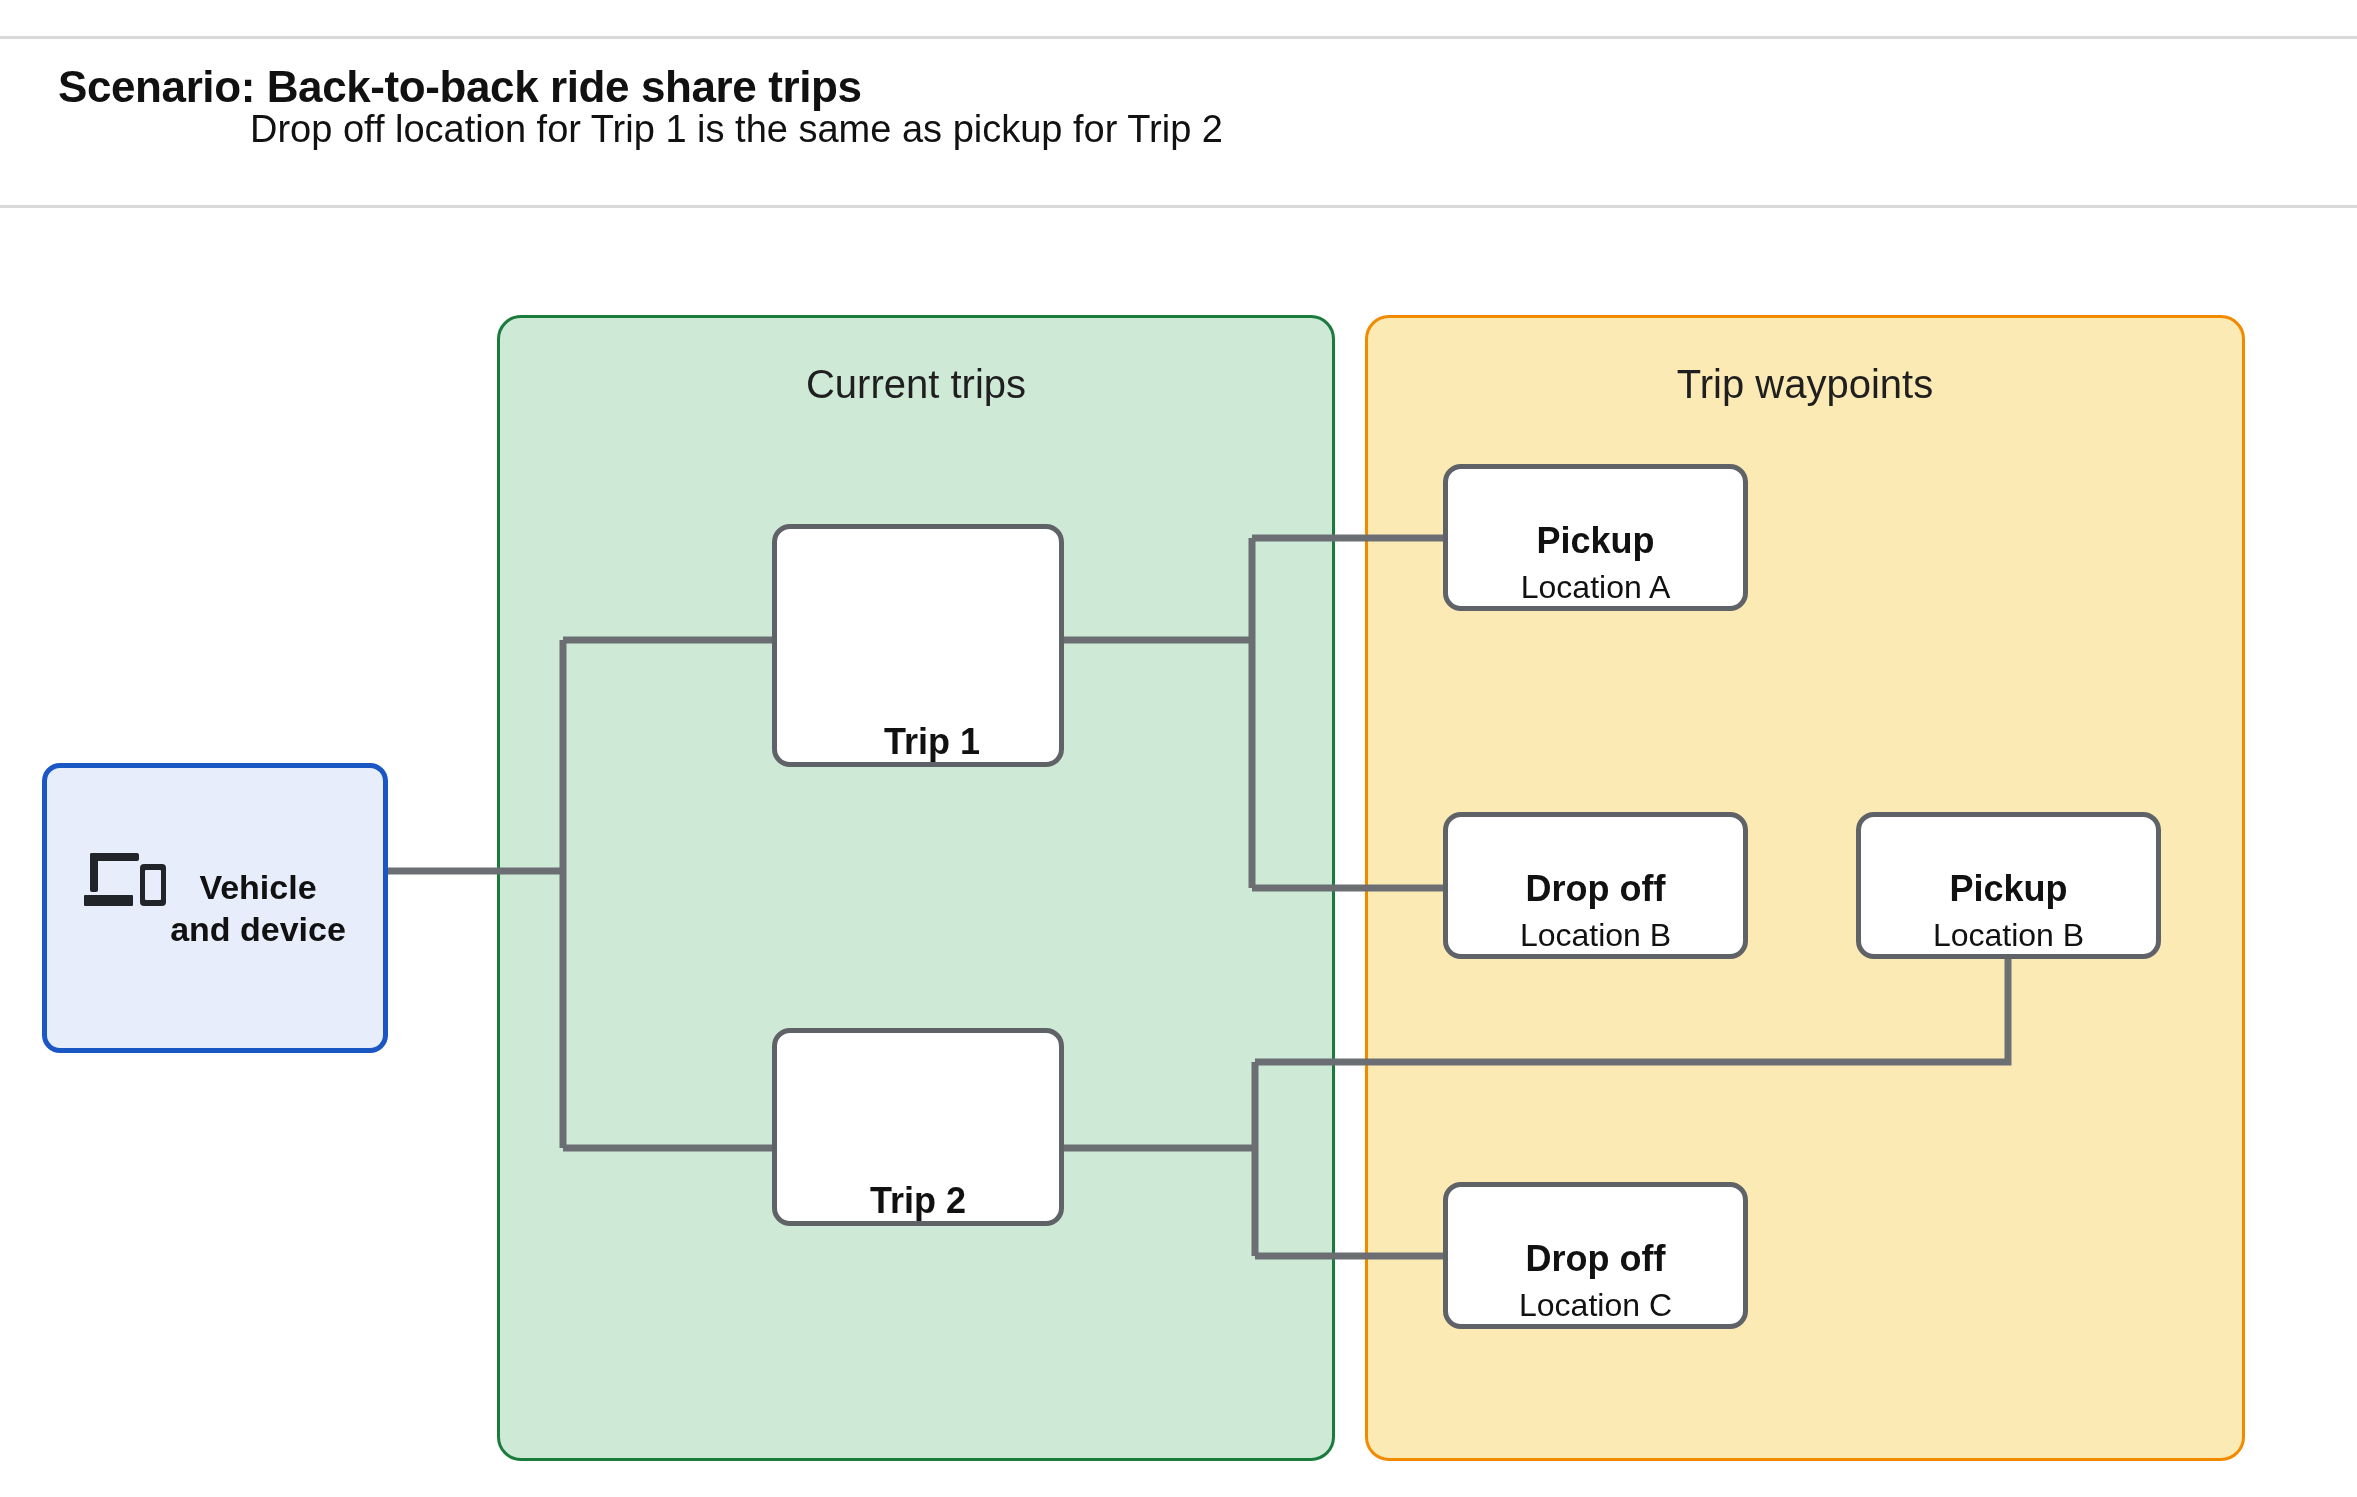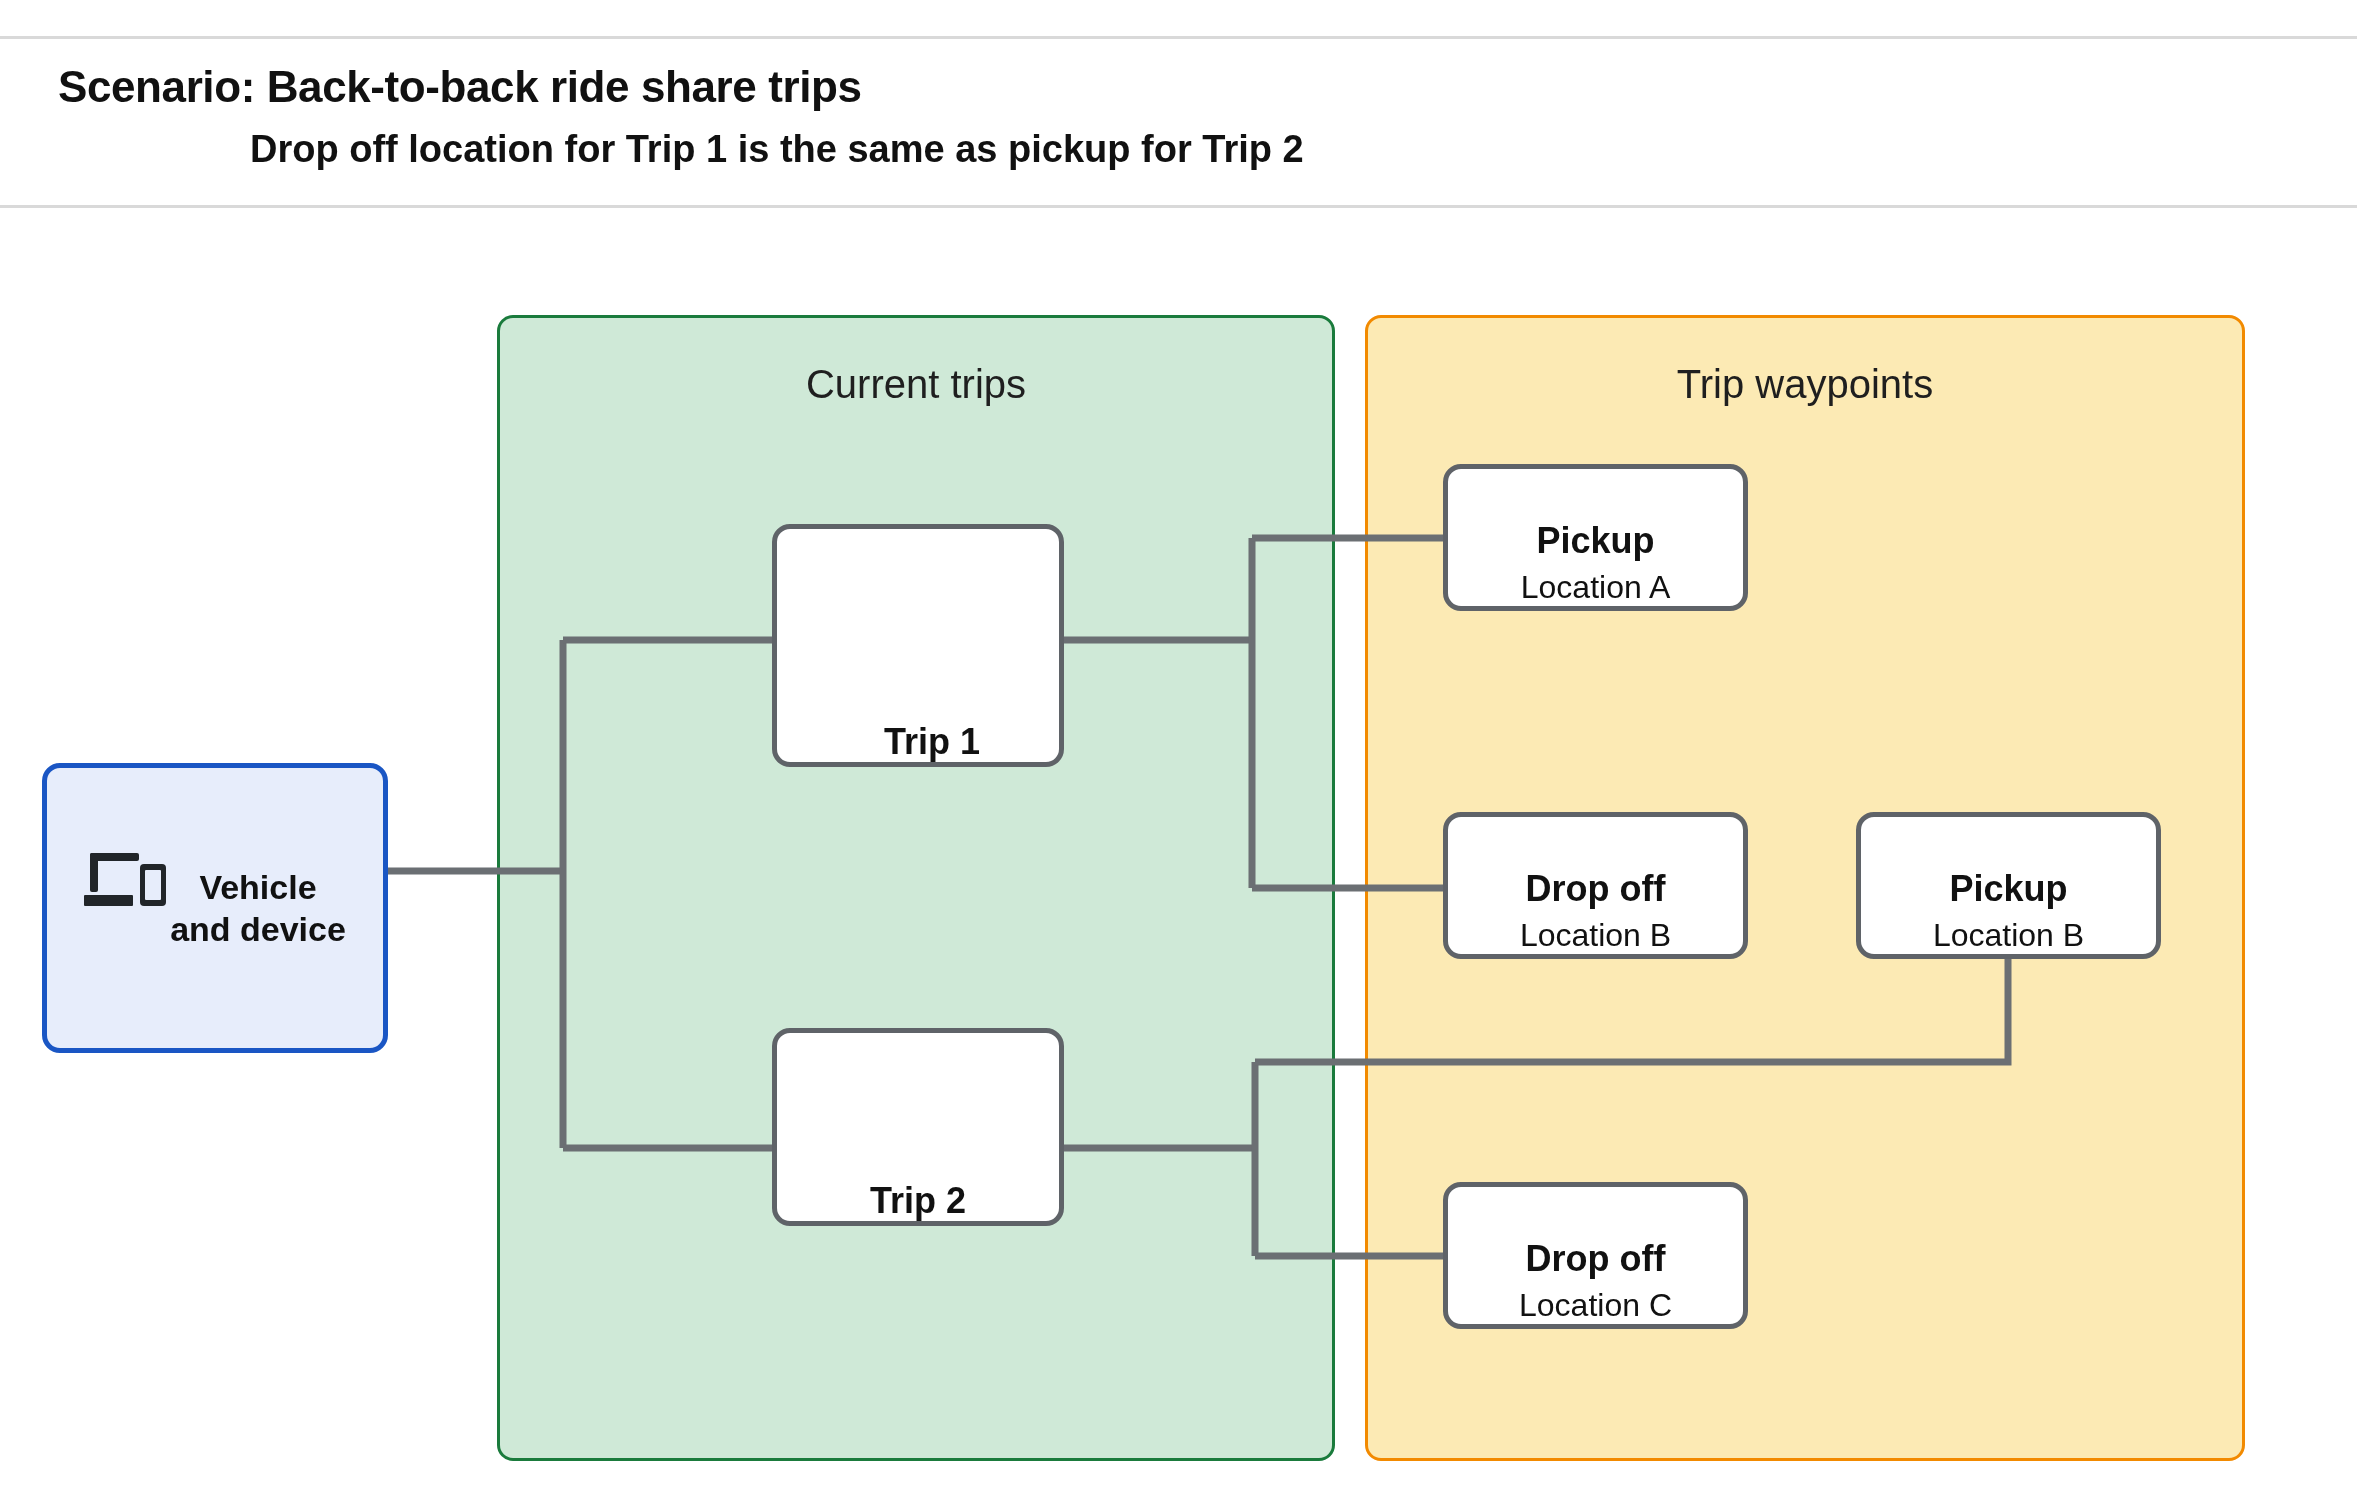--- a/index.html
+++ b/index.html
@@ -37,31 +37,31 @@
     top: 62px;
     font-size: 44px;
     font-weight: 700;
     letter-spacing: -0.4px;
     white-space: nowrap;
     color: #111111;
   }
   #header-subtitle {
     position: absolute;
     left: 250px;
-    top: 128px;
+    top: 108px;
     font-size: 38px;
-    font-weight: 700;
+    font-weight: 400;
     white-space: nowrap;
     color: #111111;
   }
 
   
   .panel {
     position: absolute;
-    border-radius: 16px;
+    border-radius: 24px;
     box-sizing: border-box;
   }
   #panel-current-trips {
     left: 497px;
     top: 315px;
     width: 838px;
     height: 1146px;
     background: #cfe9d7;
     border: 3px solid #1a7b3c;
   }

